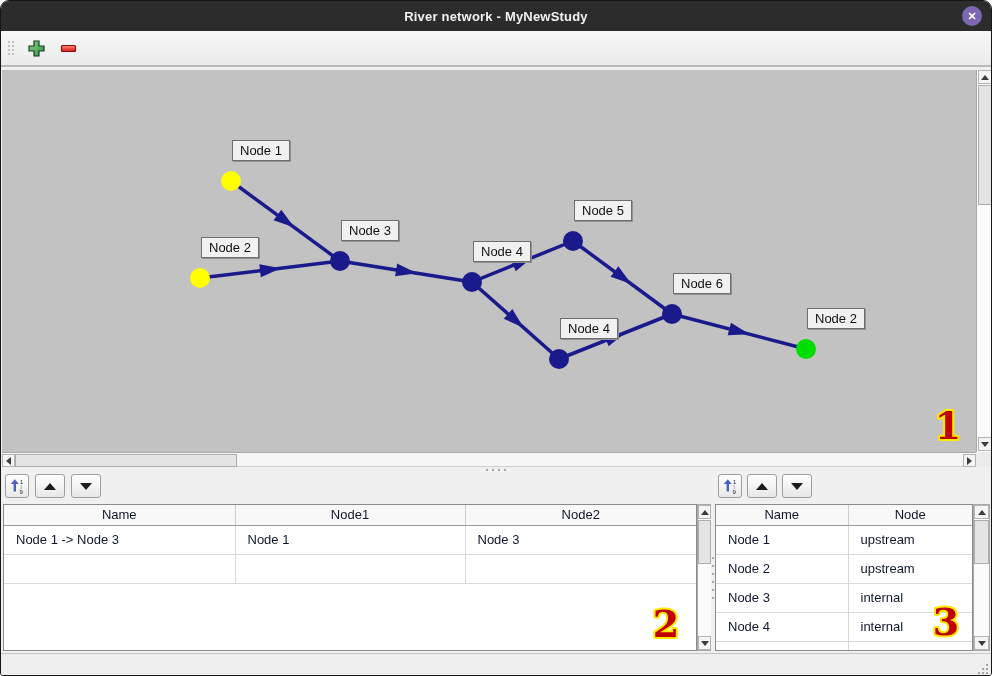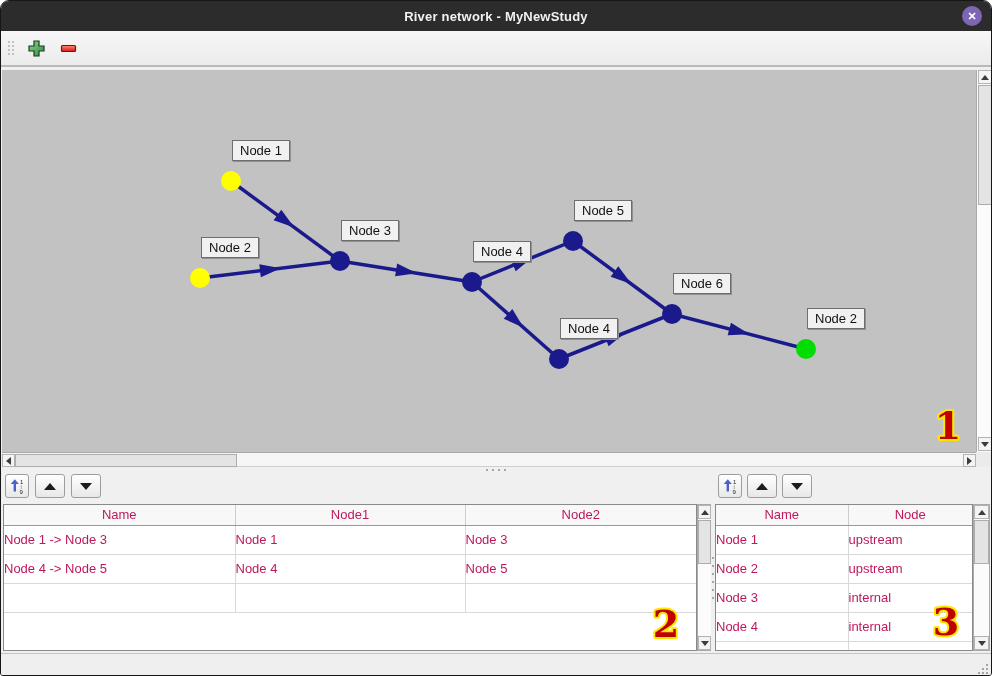--- a/index.html
+++ b/index.html
@@ -71,26 +71,26 @@
             background:linear-gradient(#ffffff,#e8e8e8);display:flex;align-items:center;
             justify-content:center;padding:0;cursor:default;}
   .mini-btn.sort{width:24px;}
   .mini-btn.arrow{width:30px;}
   .mini-btn .tri-up{border-left:6px solid transparent;border-right:6px solid transparent;border-bottom:7px solid #1c1c1c;}
   .mini-btn .tri-down{border-left:6px solid transparent;border-right:6px solid transparent;border-top:7px solid #1c1c1c;}
 
   .table-wrap{position:absolute;top:32px;height:147px;background:#ffffff;border:1px solid #8a8a8a;overflow:hidden;}
   .table-wrap.left{left:2px;width:694px;}
   .table-wrap.right{left:714px;width:258px;}
-  table{border-collapse:collapse;table-layout:fixed;width:100%;font-size:13px;color:#be185d;}
+  table{border-collapse:collapse;table-layout:fixed;width:100%;font-size:13px;color:#0f172a;}
   th{height:20px;font-weight:normal;background:#f8f8f8;border-bottom:1px solid #9a9a9a;
      border-right:1px solid #cdcdcd;text-align:center;overflow:hidden;}
   th:last-child{border-right:0;}
   td{height:29px;border-bottom:1px solid #d9d9d9;border-right:1px solid #d9d9d9;
-     padding:0 0;overflow:hidden;white-space:nowrap;}
+     padding:0 12px;overflow:hidden;white-space:nowrap;}
   td:last-child{border-right:0;}
 
   .tbl-vs{position:absolute;top:32px;height:147px;background:#fbfbfb;border:1px solid #a9a9a9;}
   .tbl-vs.left{left:696px;width:15px;}
   .tbl-vs.right{left:972px;width:17px;}
   .tbl-vs .up{left:0;top:0;right:0;height:14px;}
   .tbl-vs .down{left:0;bottom:0;right:0;height:14px;}
   .tbl-vs .sb-thumb{left:0;right:0;top:15px;height:44px;}
 
   
@@ -272,25 +272,20 @@
               <th>Node2</th>
             </tr>
           </thead>
         <tbody>
             <tr>
               <td>Node 1 -&gt; Node 3</td>
               <td>Node 1</td>
               <td>Node 3</td>
             </tr>
             <tr>
-              <td>Node 4 -&gt; Node 5</td>
-              <td>Node 4</td>
-              <td>Node 5</td>
-            </tr>
-            <tr>
               <td></td>
               <td></td>
               <td></td>
             </tr>
           </tbody>
       </table>
     </div>
     <div class="tbl-vs left">
       <div class="sb-btn up">
           <span class="tri tri-up"></span>

